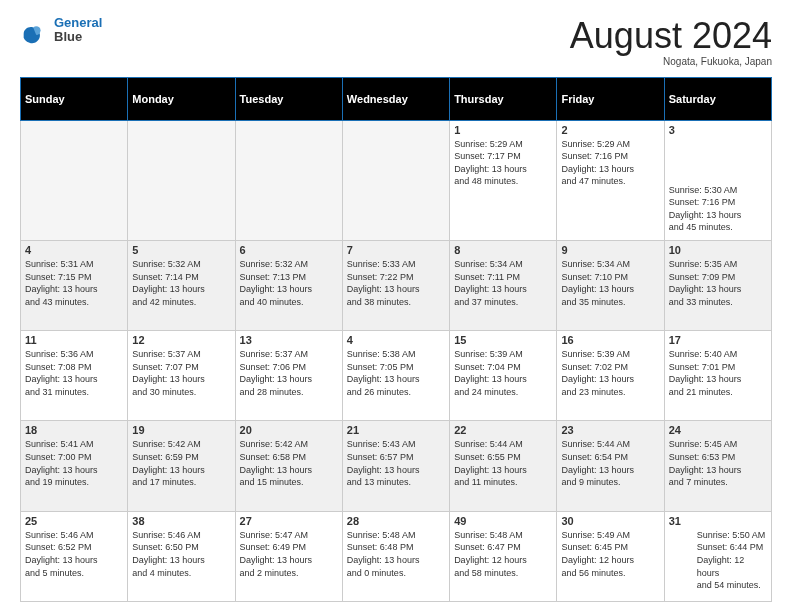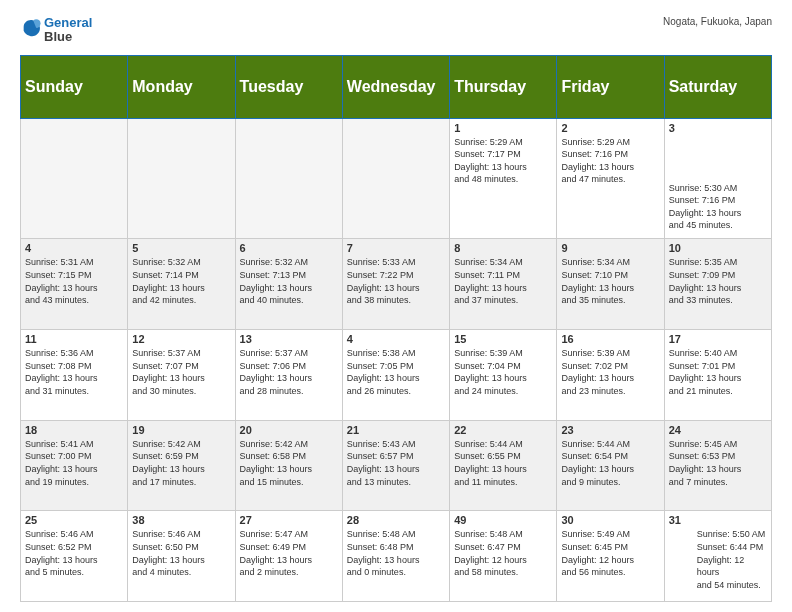--- a/index.html
+++ b/index.html
@@ -18,22 +18,22 @@
       flex-direction: column;
     }
     .header {
       display: flex;
       justify-content: space-between;
       align-items: flex-start;
       margin-bottom: 10px;
     }
     .logo {
       display: flex;
-      align-items: flex-start;
-      gap: 2px;
+      align-items: flex-end;
+      gap: 12px;
     }
     .logo-text {
       font-size: 13px;
       font-weight: bold;
       color: #333;
       line-height: 1.1;
     }
     .logo-text span {
       color: #1a6fb5;
     }
@@ -55,25 +55,25 @@
       color: #444;
     }
     .calendar {
       flex: 1;
       border: 1px solid #ccc;
       border-collapse: collapse;
       width: 100%;
       table-layout: fixed;
     }
     .calendar th {
-      background-color: #4d7c0f;
+      background-color: #000000;
       color: white;
-      font-size: 16px;
+      font-size: 11px;
       font-weight: bold;
-      padding: 22px 4px;
+      padding: 15px 4px;
       text-align: left;
       border: 1px solid #1a6fb5;
     }
     .calendar td {
       border: 1px solid #ccc;
       vertical-align: top;
       padding: 3px 4px;
       font-size: 9.5px;
       color: #333;
       height: 88px;
@@ -106,20 +106,21 @@
       <svg class="logo-icon" viewBox="0 0 30 30">
         <path d="M5 15 C5 8, 12 4, 18 6 C22 7, 26 10, 27 15 C28 20, 25 25, 20 27 C14 29, 7 25, 5 20 Z" fill="#1a6fb5"></path>
         <path d="M18 6 C22 3, 28 5, 28 10 C28 14, 25 17, 22 16 Z" fill="#5ba3d9"></path>
       </svg>
       <div class="logo-text">
         <div><span>General</span></div>
         <div><span style="color:#404040;">Blue</span></div>
       </div>
     </div>
     <div class="title-block">
+      <div class="month-title">August 2024</div>
       <div class="location">Nogata, Fukuoka, Japan</div>
     </div>
   </div>
 
   <table class="calendar">
     <thead>
       <tr>
         <th>Sunday</th>
         <th>Monday</th>
         <th>Tuesday</th>

